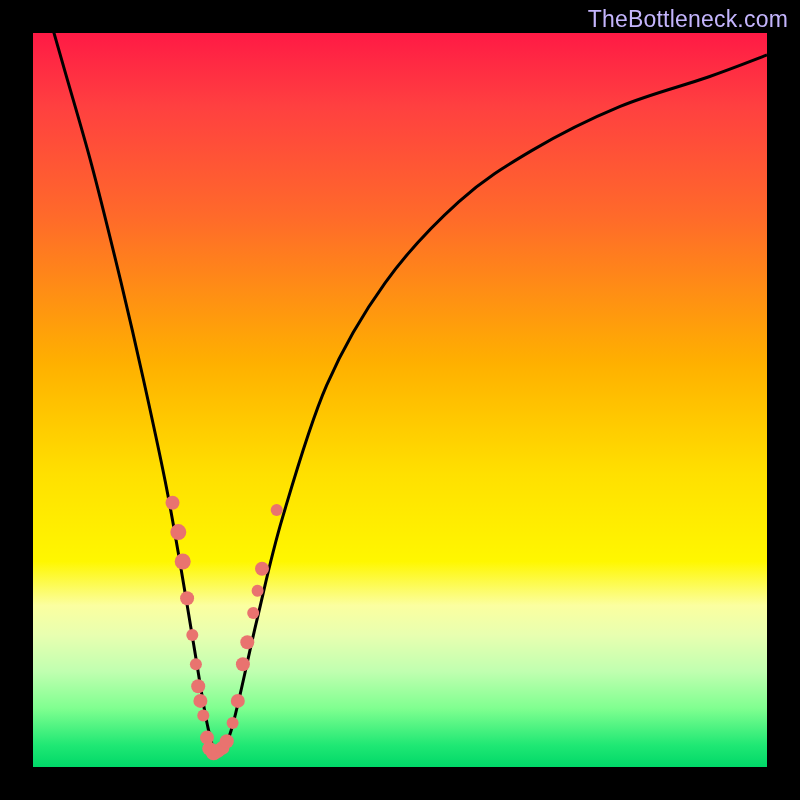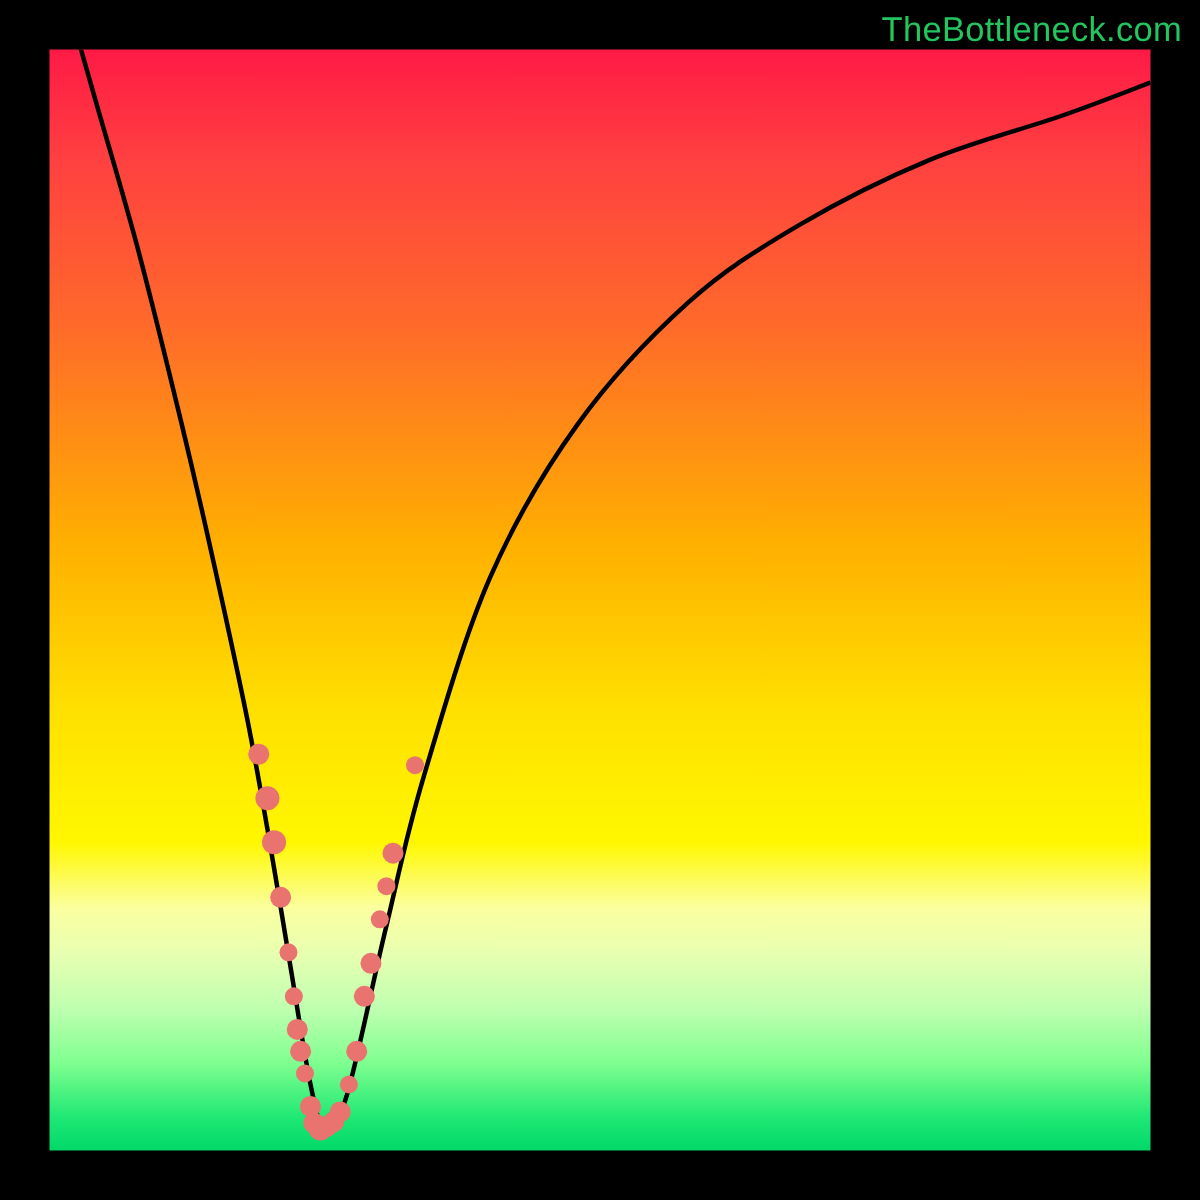--- a/index.html
+++ b/index.html
@@ -36,21 +36,21 @@
       #e8ffb0 82%,
       #c0ffb0 87%,
       #80ff90 92%,
       #20e874 97%,
       #00d868 100%);
   }
   .watermark {
     position: absolute;
     top: 6px;
     right: 12px;
-    color: #22c55e;
+    color: #c4b5fd;
     font-size: 23px;
     font-weight: 500;
     letter-spacing: 0.2px;
   }
   svg.curve {
     position: absolute;
     top: 0;
     left: 0;
     width: 734px;
     height: 734px;

